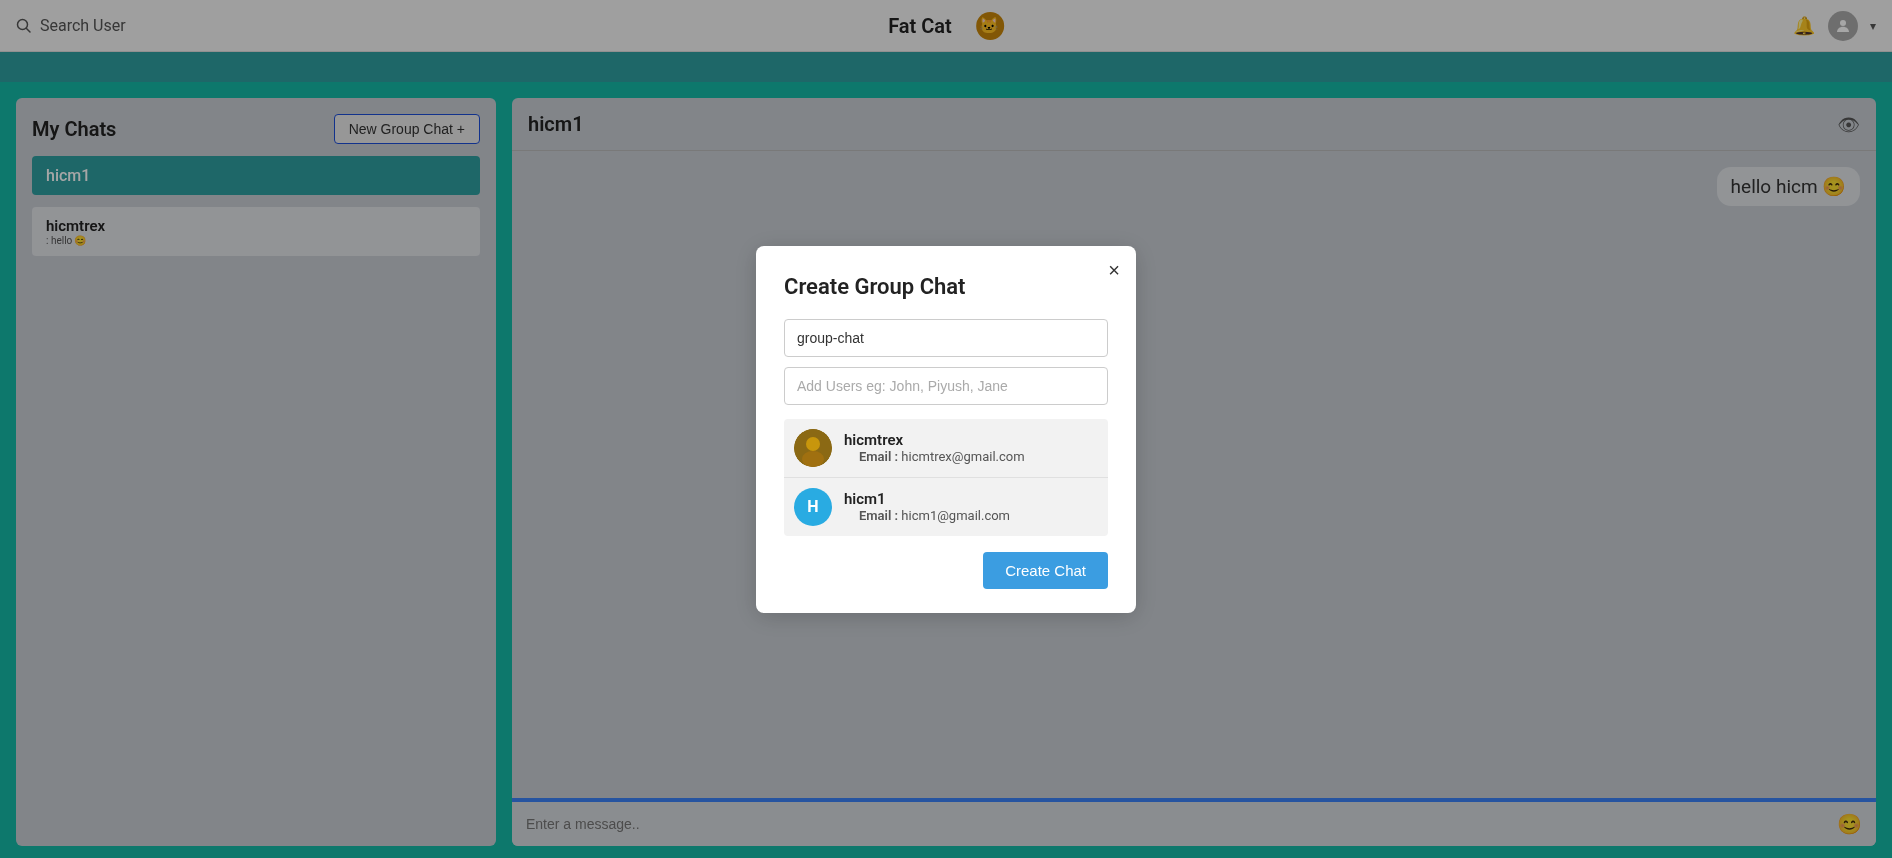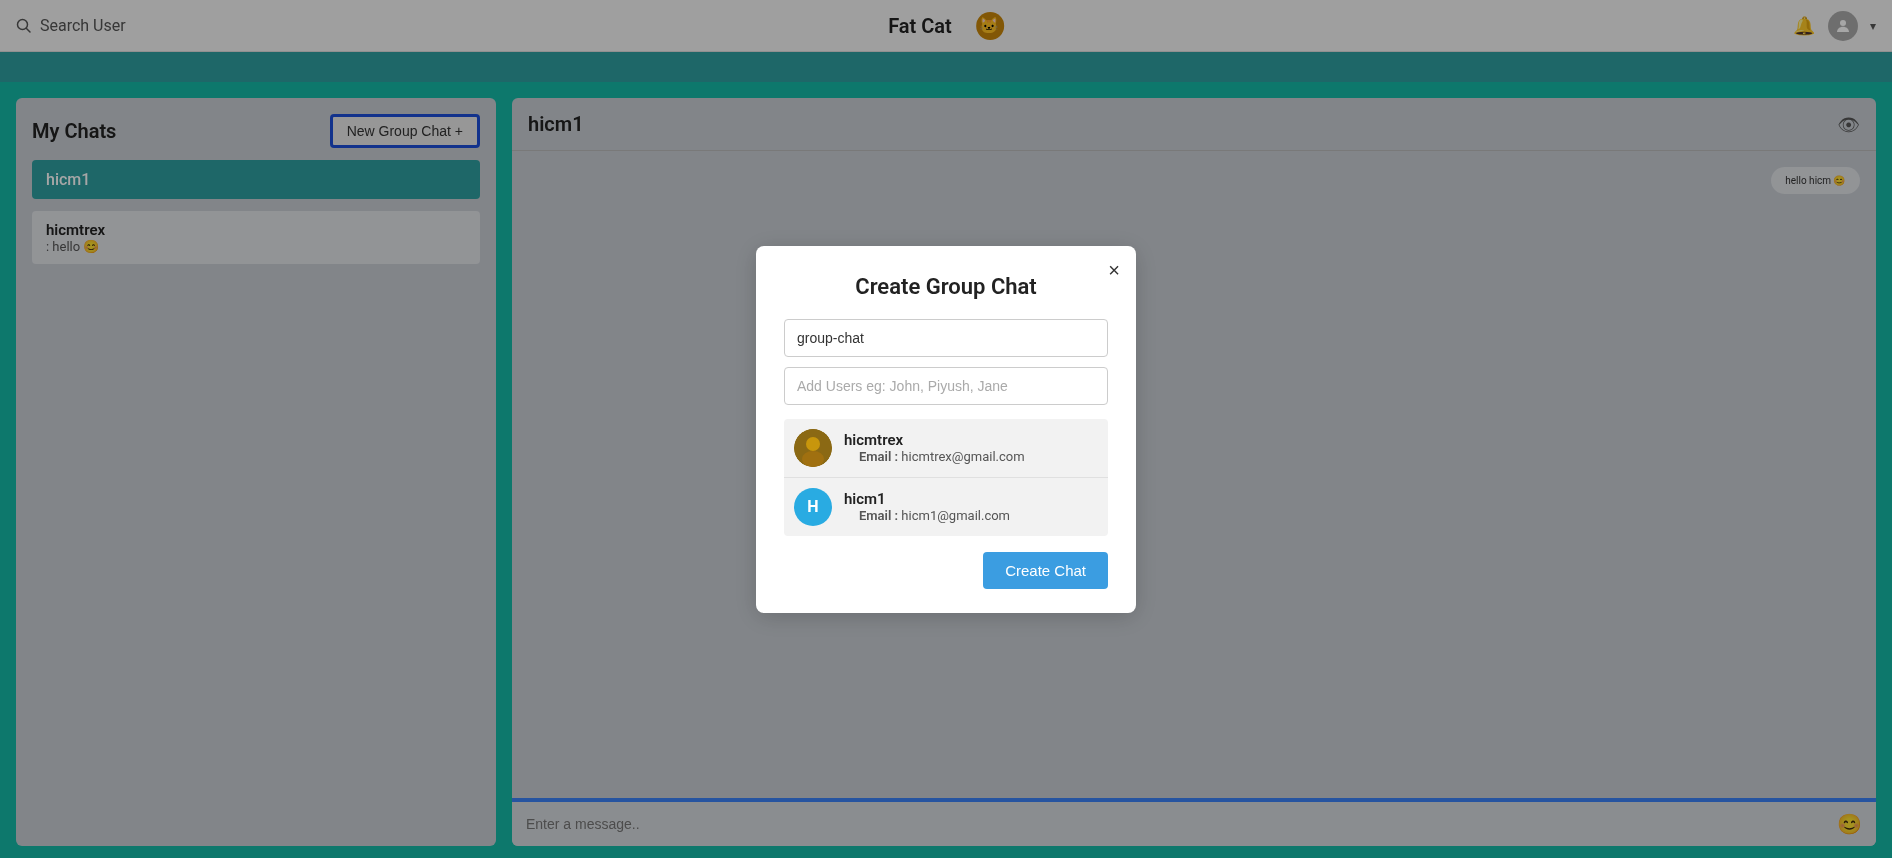--- a/index.html
+++ b/index.html
@@ -107,21 +107,21 @@
       align-items: center;
       justify-content: space-between;
     }
     .my-chats-title {
       font-size: 20px;
       font-weight: 600;
       color: #222;
     }
     .new-group-btn {
       background: #e8e8e8;
-      border: 3px solid #1d4ed8;
+      border: 1px solid #1d4ed8;
       border-radius: 4px;
       padding: 6px 14px;
       font-size: 14px;
       cursor: pointer;
       display: flex;
       align-items: center;
       gap: 4px;
       color: #333;
     }
     .chat-item-active {
@@ -138,21 +138,21 @@
       border-radius: 4px;
       padding: 10px 14px;
       cursor: pointer;
     }
     .chat-item-name {
       font-size: 15px;
       font-weight: 600;
       color: #222;
     }
     .chat-item-preview {
-      font-size: 13px;
+      font-size: 10px;
       color: #555;
     }
 
     
     .right-panel {
       flex: 1;
       background: #c8cdd3;
       border-radius: 6px;
       display: flex;
       flex-direction: column;
@@ -179,21 +179,21 @@
       flex: 1;
       padding: 16px;
       position: relative;
       overflow-y: auto;
     }
     .message-bubble {
       background: #e0e3e7;
       padding: 8px 14px;
       border-radius: 14px;
       display: inline-block;
-      font-size: 10px;
+      font-size: 19px;
       color: #333;
       max-width: 60%;
       float: right;
       clear: both;
     }
     .message-row {
       display: flex;
       justify-content: flex-end;
       margin-bottom: 8px;
     }
@@ -244,21 +244,20 @@
       top: 14px;
       right: 16px;
       font-size: 20px;
       cursor: pointer;
       color: #333;
       background: none;
       border: none;
       line-height: 1;
     }
     .modal-title {
-      text-align: center;
       font-size: 22px;
       font-weight: 600;
       color: #222;
       margin-bottom: 20px;
     }
     .modal-input {
       width: 100%;
       border: 1px solid #ccc;
       border-radius: 4px;
       padding: 10px 12px;

